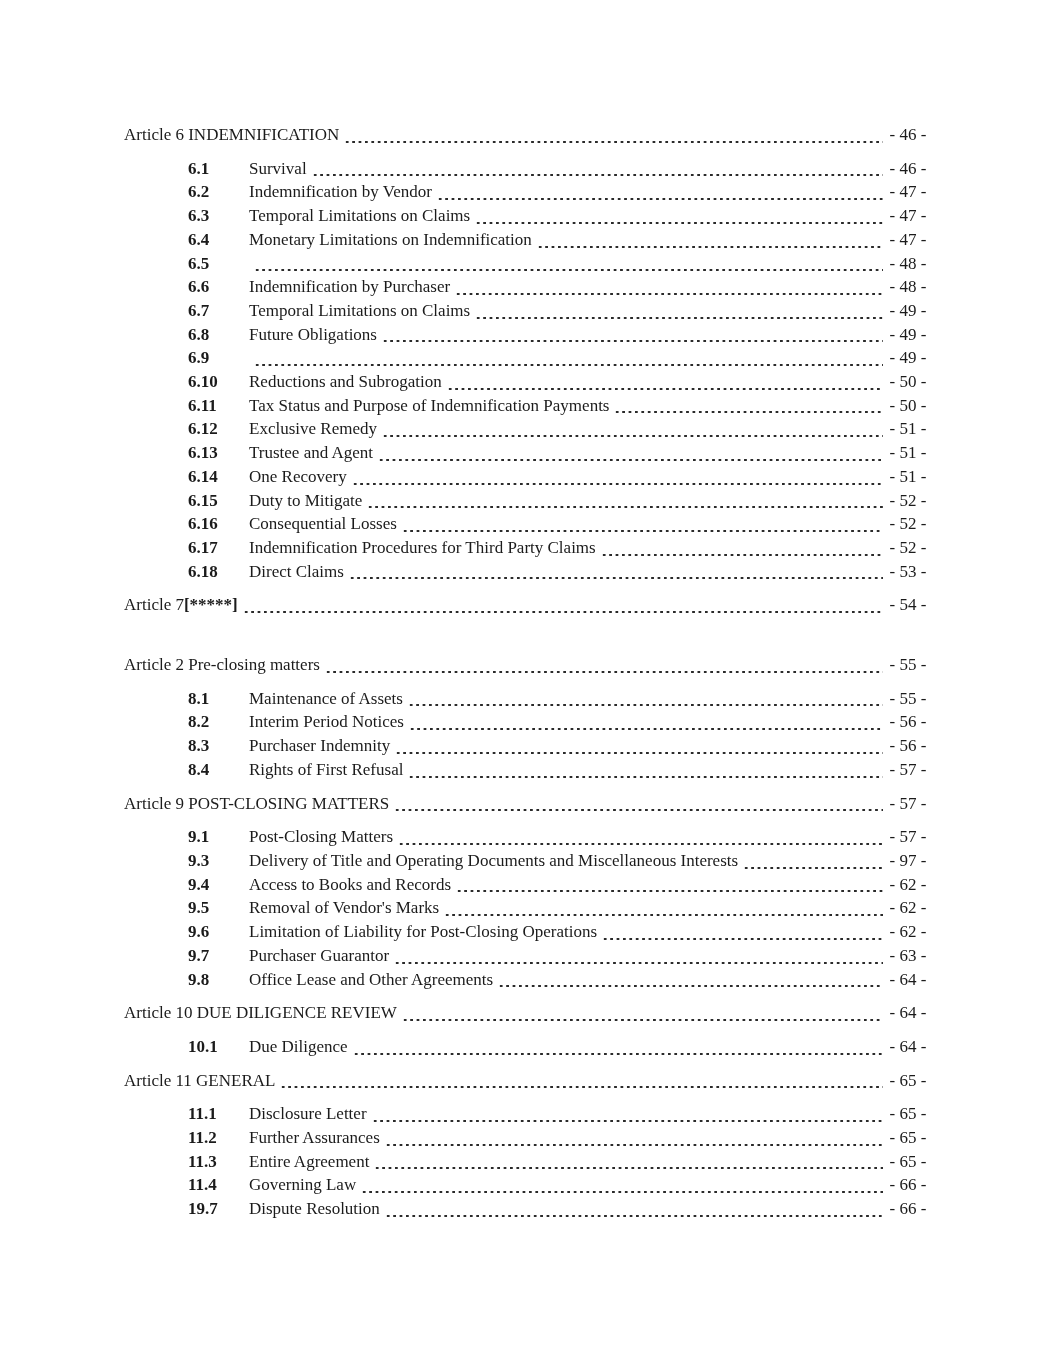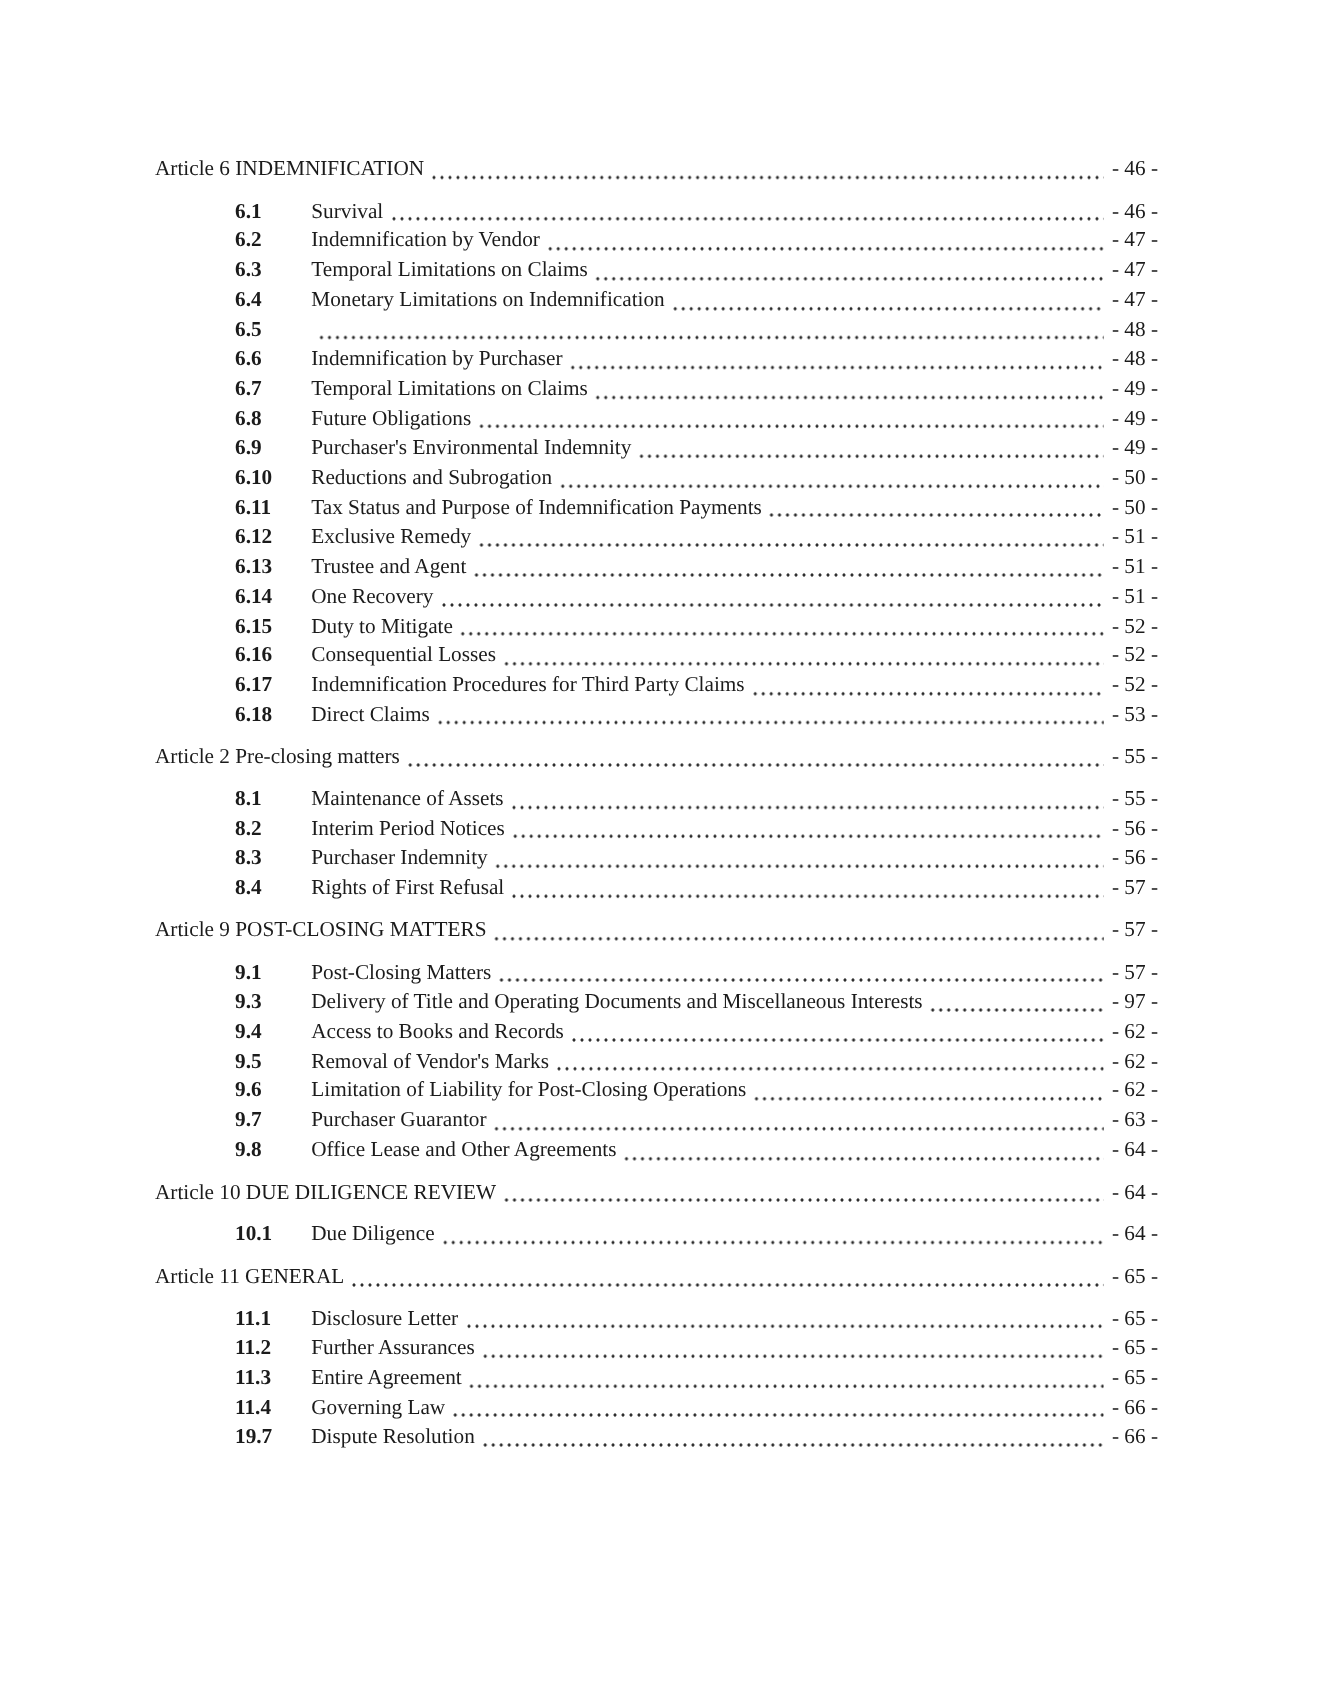--- a/index.html
+++ b/index.html
@@ -119,21 +119,20 @@
     <span class="page-num">- 49 -</span>
   </div>
       <div class="row section">
     <span class="num">6.8</span>
     <span class="title">Future Obligations</span>
     <span class="leader"></span>
     <span class="page-num">- 49 -</span>
   </div>
       <div class="row section">
     <span class="num">6.9</span>
-    <span class="title">Purchaser's Environmental Indemnity</span>
     <span class="leader"></span>
     <span class="page-num">- 49 -</span>
   </div>
       <div class="row section">
     <span class="num">6.10</span>
     <span class="title">Reductions and Subrogation</span>
     <span class="leader"></span>
     <span class="page-num">- 50 -</span>
   </div>
       <div class="row section">
@@ -176,20 +175,26 @@
     <span class="num">6.17</span>
     <span class="title">Indemnification Procedures for Third Party Claims</span>
     <span class="leader"></span>
     <span class="page-num">- 52 -</span>
   </div>
       <div class="row section">
     <span class="num">6.18</span>
     <span class="title">Direct Claims</span>
     <span class="leader"></span>
     <span class="page-num">- 53 -</span>
+  </div>
+      <div class="row article extra-gap">
+    <span class="label">Article 7 </span>
+        <span class="label bold">[*****]</span>
+    <span class="leader"></span>
+    <span class="page-num">- 54 -</span>
   </div>
       <div class="row article">
     <span class="label">Article 2 Pre-closing matters</span>
         <span class="label bold"></span>
     <span class="leader"></span>
     <span class="page-num">- 55 -</span>
   </div>
       <div class="row section">
     <span class="num">8.1</span>
     <span class="title">Maintenance of Assets</span>

